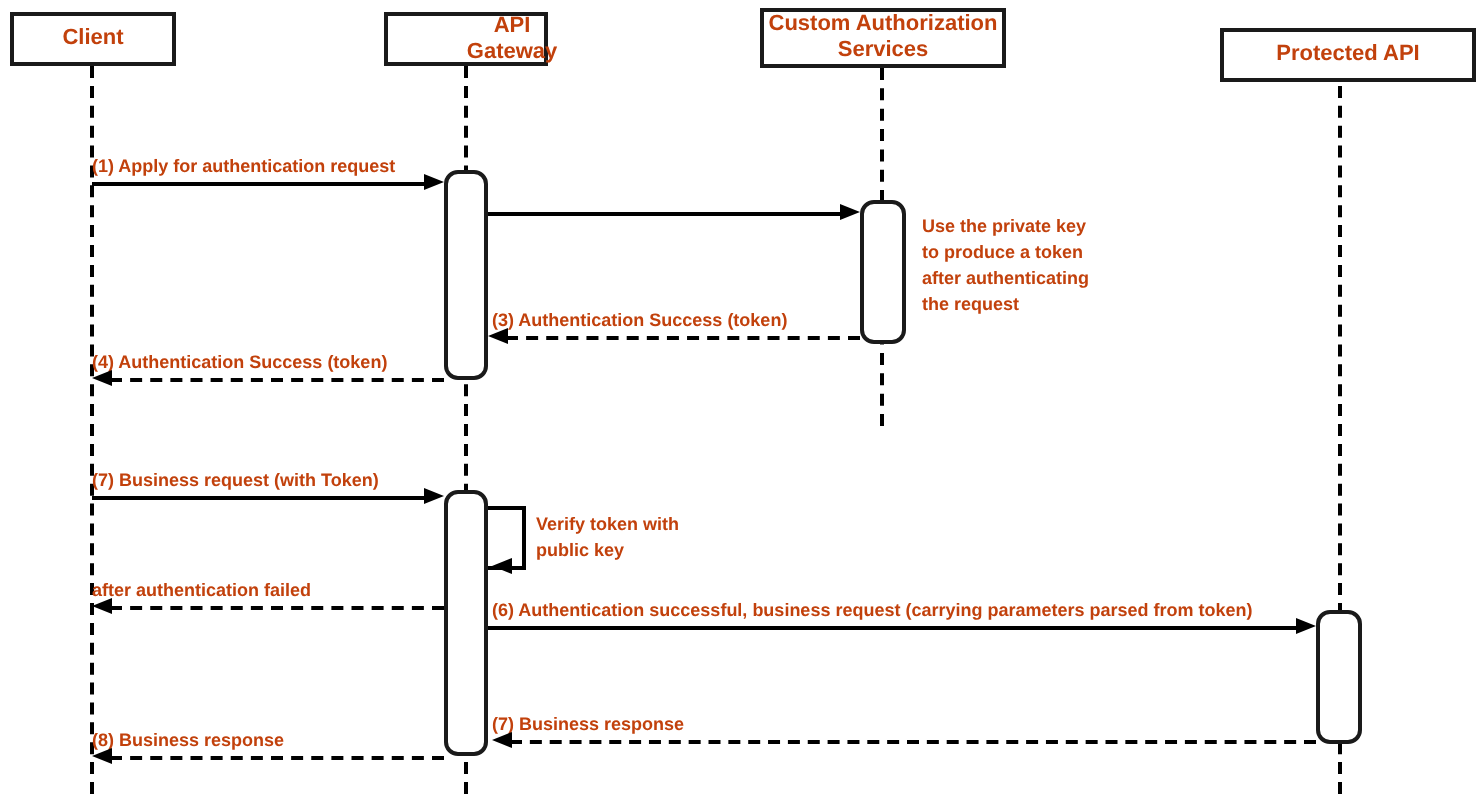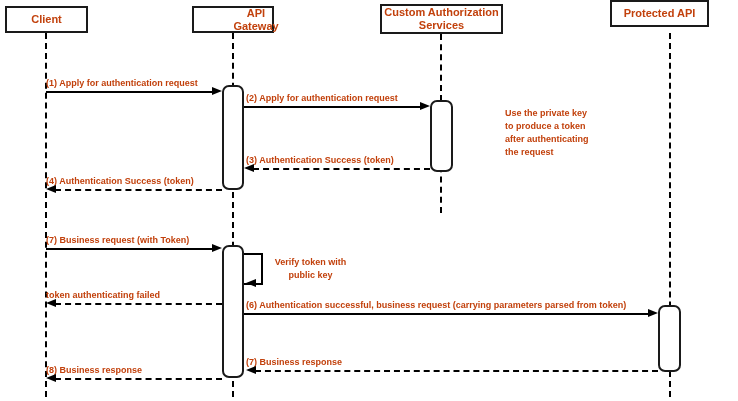--- a/index.html
+++ b/index.html
@@ -51,56 +51,55 @@
 
   <div class="actor" style="left:5px;top:6px;width:83px;height:27px;">
     <span>Client</span>
   </div>
   <div class="actor" style="left:192px;top:6px;width:82px;height:27px;padding-left:48px;">
     <span>API Gateway</span>
   </div>
   <div class="actor" style="left:380px;top:4px;width:123px;height:30px;">
     <span>Custom Authorization Services</span>
   </div>
-  <div class="actor" style="left:610px;top:0;width:99px;height:27px;justify-content:center;">
+  <div class="actor" style="left:610px;top:14px;width:128px;height:27px;justify-content:center;">
     <span>Protected API</span>
   </div>
 
   <div class="activation" style="left:222px;top:85px;width:22px;height:105px;"></div>
   <div class="activation" style="left:430px;top:100px;width:23px;height:72px;"></div>
   <div class="activation" style="left:222px;top:245px;width:22px;height:133px;"></div>
   <div class="activation" style="left:658px;top:305px;width:23px;height:67px;"></div>
 
   <div class="mlabel" style="left:46px;top:78px;width:176px;">(1) Apply for authentication request</div>
   <div class="mline" style="left:46px;top:91px;width:168px;"></div>
   <div class="ah r" style="left:212px;top:87px;"></div>
 
-  <div class="mlabel" style="left:246px;top:93px;width:184px;">(2) Apply for authentication request</div>
   <div class="mline" style="left:244px;top:106px;width:178px;"></div>
   <div class="ah r" style="left:420px;top:102px;"></div>
 
-  <div class="note" style="left:461px;top:107px;width:84px;margin-left:44px;">Use the private key to produce a token after authenticating the request</div>
+  <div class="note" style="left:461px;top:107px;width:84px;">Use the private key to produce a token after authenticating the request</div>
 
   <div class="mlabel" style="left:246px;top:155px;width:184px;">(3) Authentication Success (token)</div>
   <div class="mline dashed" style="left:253px;top:168px;width:177px;"></div>
   <div class="ah l" style="left:244px;top:164px;"></div>
 
   <div class="mlabel" style="left:46px;top:176px;width:176px;">(4) Authentication Success (token)</div>
   <div class="mline dashed" style="left:55px;top:189px;width:167px;"></div>
   <div class="ah l" style="left:46px;top:185px;"></div>
 
   <div class="mlabel" style="left:46px;top:235px;width:176px;">(7) Business request (with Token)</div>
   <div class="mline" style="left:46px;top:248px;width:168px;"></div>
   <div class="ah r" style="left:212px;top:244px;"></div>
 
   <div class="selfloop" style="left:244px;top:253px;width:19px;height:32px;"></div>
   <div class="ah l" style="left:246px;top:279px;"></div>
-  <div class="note" style="left:268px;top:256px;width:85px;text-align:center;">Verify token with public key</div>
+  <div class="note" style="left:268px;top:256px;width:85px;">Verify token with public key</div>
 
-  <div class="mlabel" style="left:46px;top:290px;width:176px;">token authenticating failed</div>
+  <div class="mlabel" style="left:46px;top:290px;width:176px;">after authentication failed</div>
   <div class="mline dashed" style="left:55px;top:303px;width:167px;"></div>
   <div class="ah l" style="left:46px;top:299px;"></div>
 
   <div class="mlabel" style="left:246px;top:300px;width:412px;">(6) Authentication successful, business request (carrying parameters parsed from token)</div>
   <div class="mline" style="left:244px;top:313px;width:406px;"></div>
   <div class="ah r" style="left:648px;top:309px;"></div>
 
   <div class="mlabel" style="left:246px;top:357px;width:412px;">(7) Business response</div>
   <div class="mline dashed" style="left:255px;top:370px;width:403px;"></div>
   <div class="ah l" style="left:246px;top:366px;"></div>

